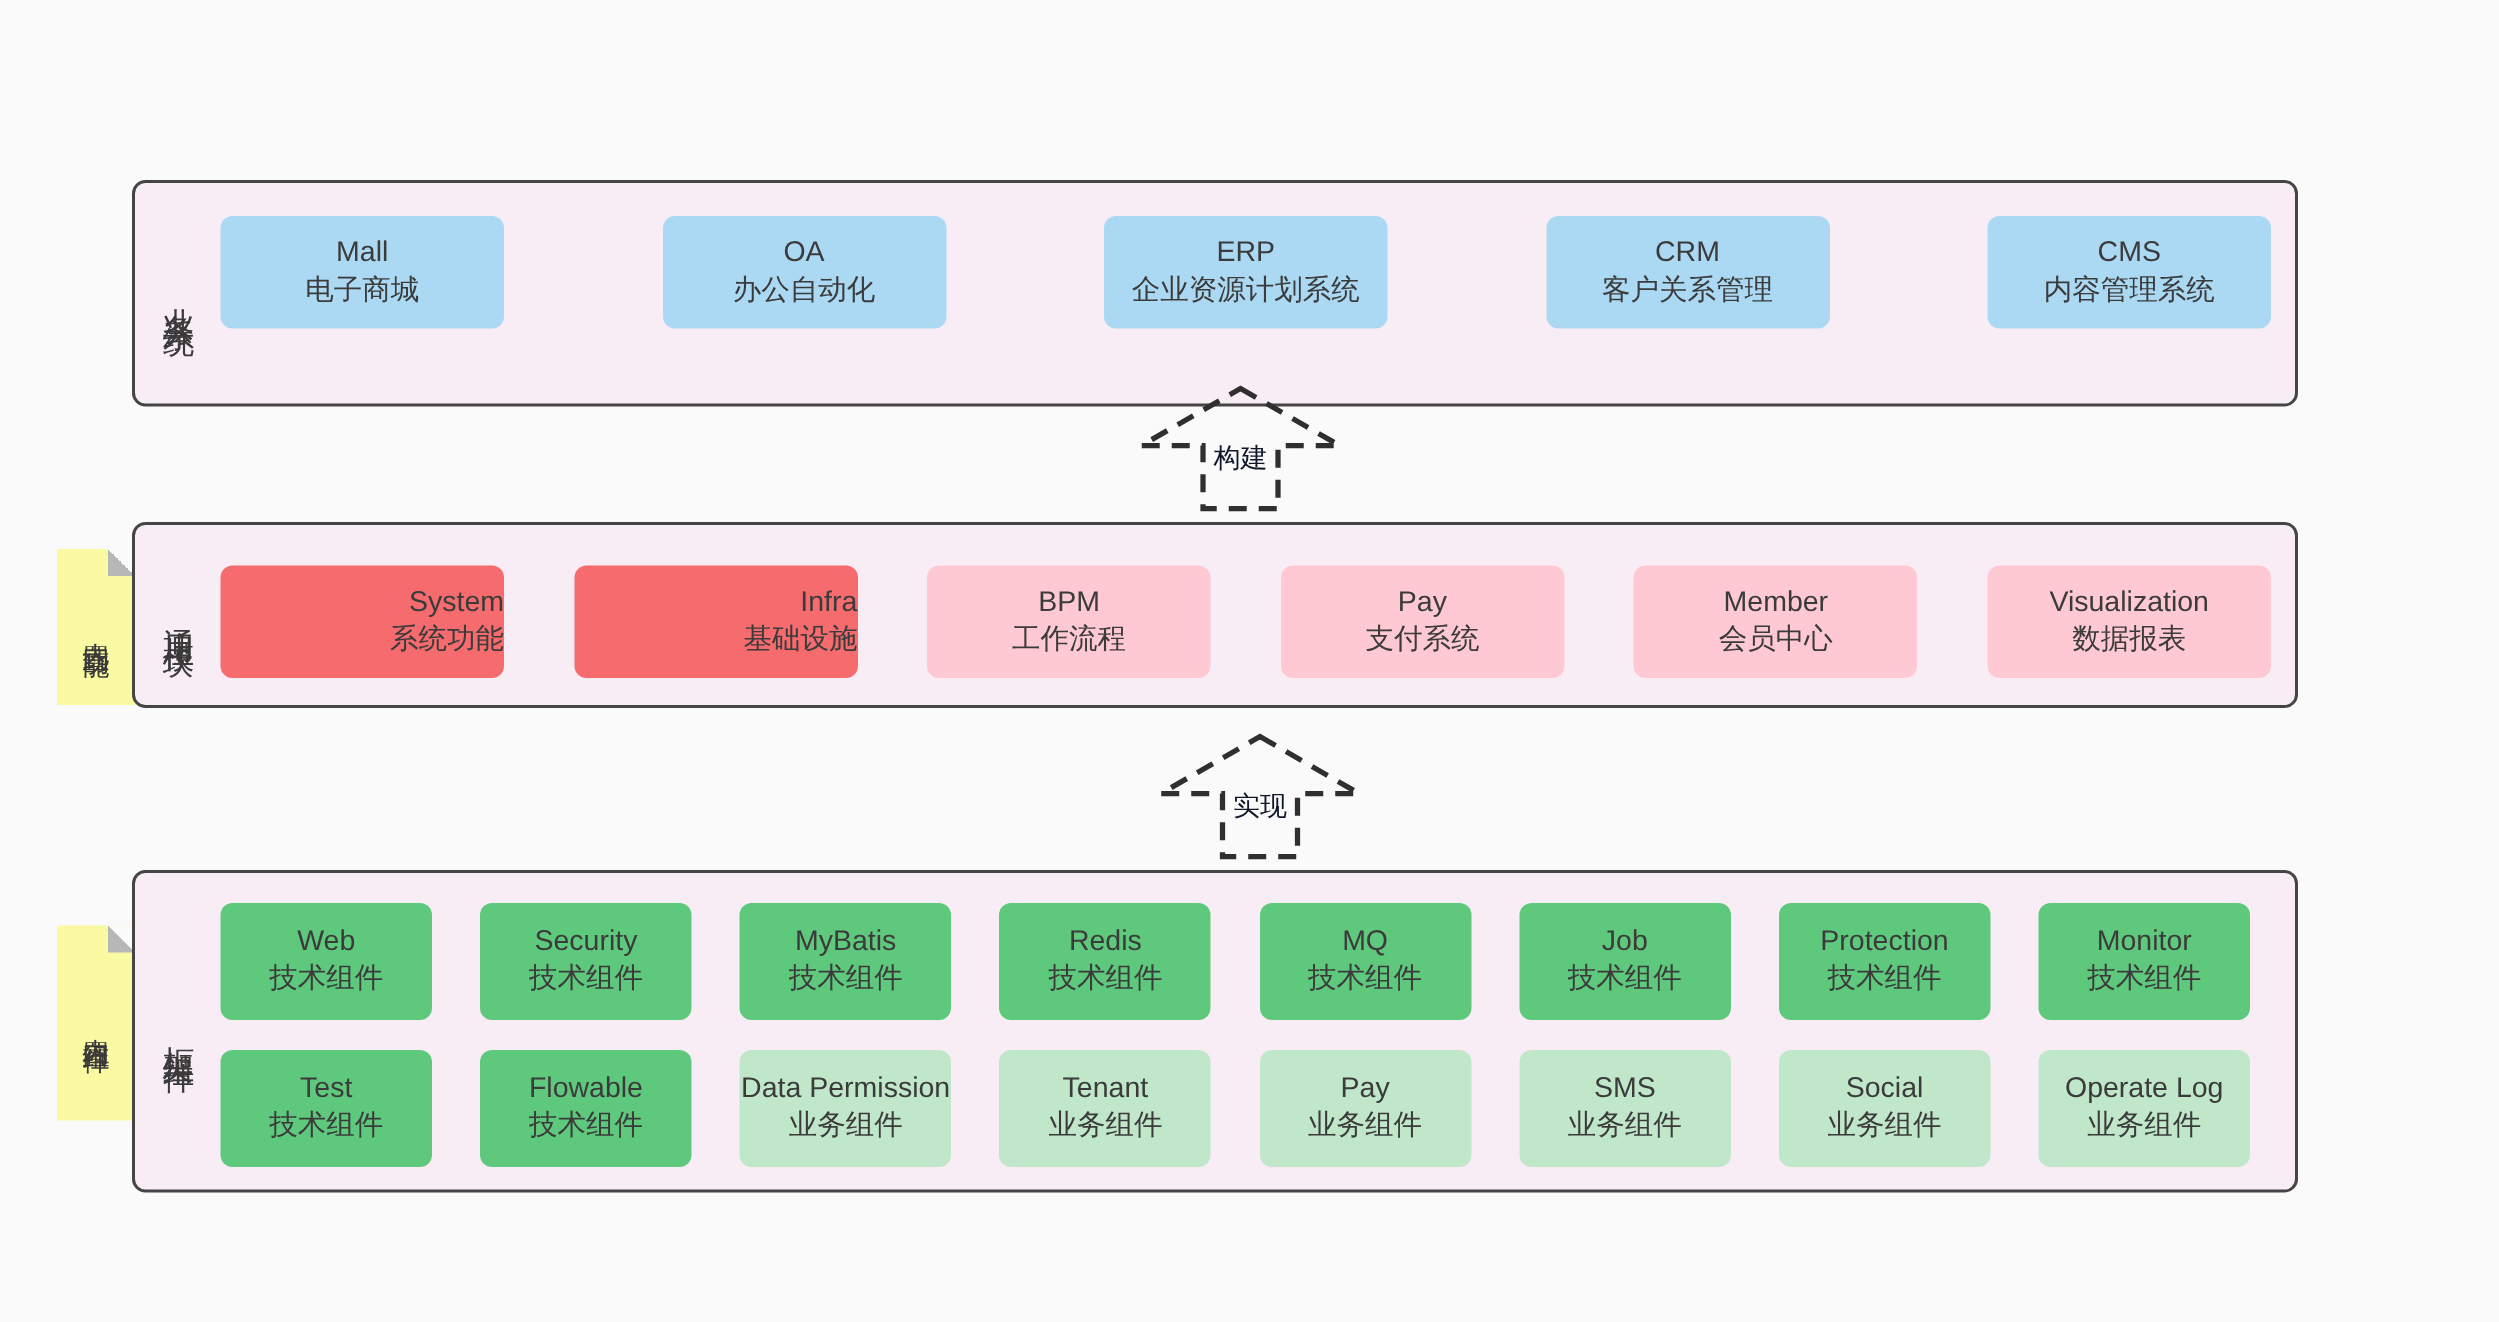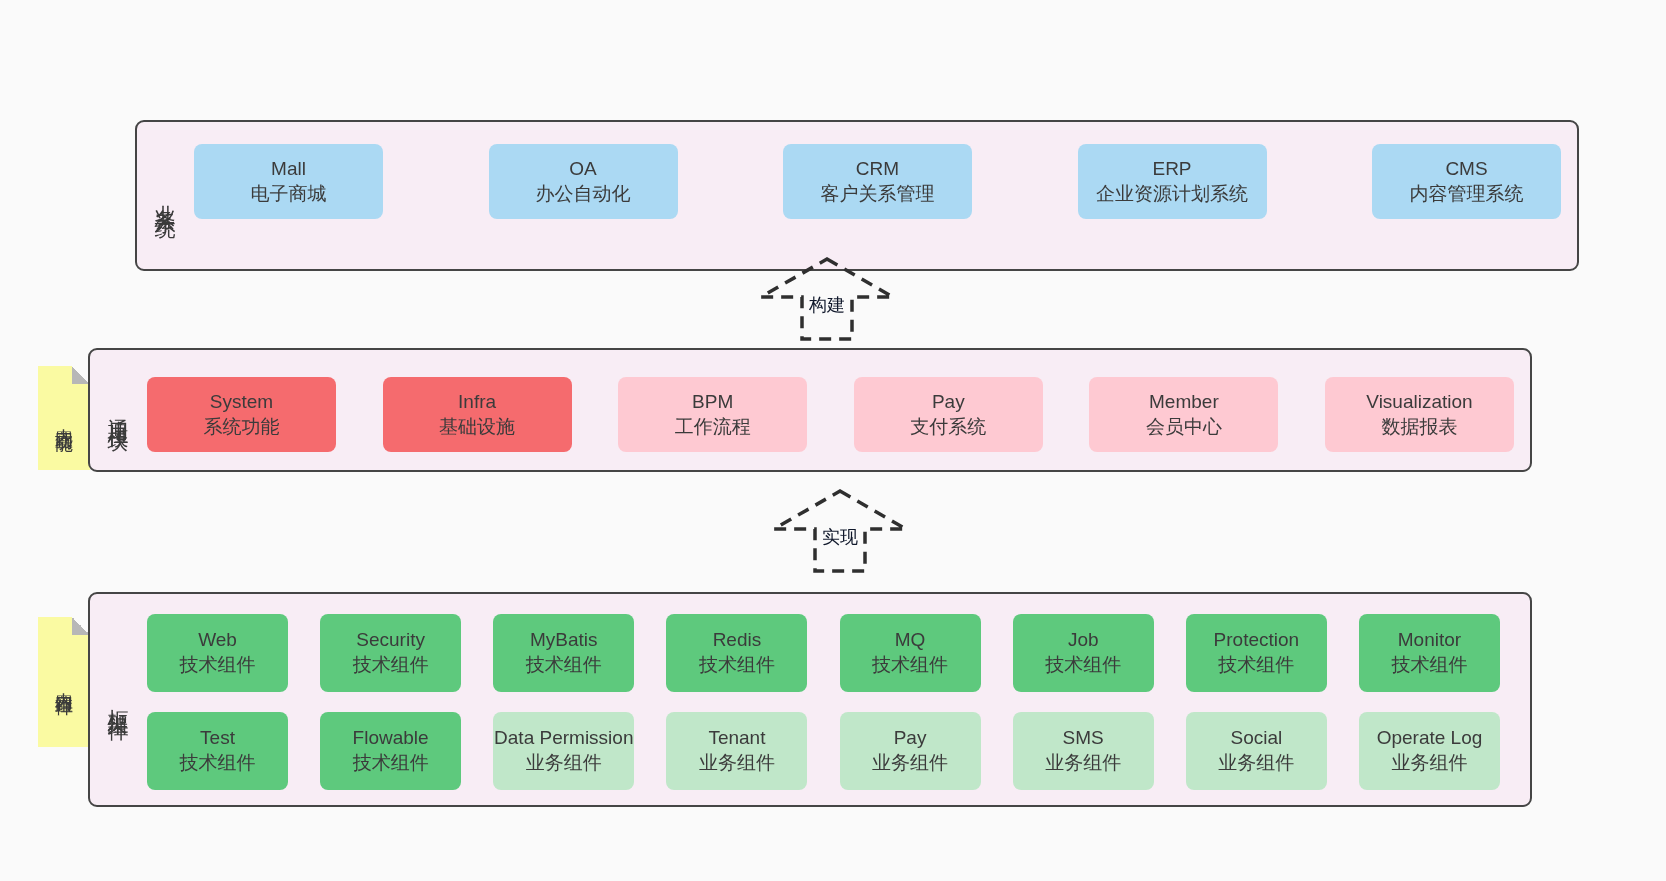--- a/index.html
+++ b/index.html
@@ -14,44 +14,44 @@
     font-family:"Liberation Sans", sans-serif;
     color:var(--text);
     position:relative;
   }
   .band{
     position:absolute; left:88px; width:1444px;
     background:var(--band-bg);
     border:2px solid var(--band-border);
     border-radius:9px;
   }
-  .band-business{top:120px;height:151px;margin-left:47px;}
+  .band-business{top:120px;height:151px;}
   .band-modules{top:348px;height:124px;}
-  .band-components{top:580px;height:215px;margin-top:12px;}
+  .band-components{top:580px;height:215px;}
   .side-label{
     position:absolute; left:14px; top:50%; transform:translateY(-50%);
     writing-mode:vertical-lr; text-orientation:upright;
     font-size:21px; letter-spacing:4px; color:var(--text); white-space:nowrap;
   }
   .row{
     position:absolute; display:flex; justify-content:space-between;
   }
   .row-1{left:57px;right:16px;top:22px;}
   .row-2{left:57px;right:16px;top:27px;}
   .row-3a{left:57px;right:30px;top:20px;}
   .row-3b{left:57px;right:30px;top:118px;}
   .box{
     display:flex; flex-direction:column; align-items:center; justify-content:center;
     border-radius:8px; text-align:center;
     font-size:19px; line-height:1.3; color:#3b3b3b;
   }
   .box-wide{width:189px;height:75px;}
   .box-sm{width:141px;height:78px;}
   .v-blue{background:var(--blue);}
-  .v-red{background:var(--red);}
+  .v-red{background:var(--red);align-items:flex-end;}
   .v-pink{background:var(--pink);}
   .v-green{background:var(--green);}
   .v-lgreen{background:var(--light-green);}
   .sticky{
     position:absolute; width:52px; background:var(--sticky-yellow);
   }
   .sticky-modules{left:38px;top:366px;height:104px;}
   .sticky-components{left:38px;top:617px;height:130px;}
   .sticky .fold{
     position:absolute; top:0; right:0; width:18px; height:18px;
@@ -91,26 +91,26 @@
   <div class="row row-1">
     <div class="box box-wide v-blue">
       <span>Mall</span>
       <span>电子商城</span>
     </div>
     <div class="box box-wide v-blue">
       <span>OA</span>
       <span>办公自动化</span>
     </div>
     <div class="box box-wide v-blue">
+      <span>ERP</span>
+      <span>企业资源计划系统</span>
+    </div>
+    <div class="box box-wide v-blue">
       <span>CRM</span>
       <span>客户关系管理</span>
-    </div>
-    <div class="box box-wide v-blue">
-      <span>ERP</span>
-      <span>企业资源计划系统</span>
     </div>
     <div class="box box-wide v-blue">
       <span>CMS</span>
       <span>内容管理系统</span>
     </div>
   </div>
 </div>
 
 <div class="arrow arrow-build">
   <svg viewBox="0 0 140 86">

